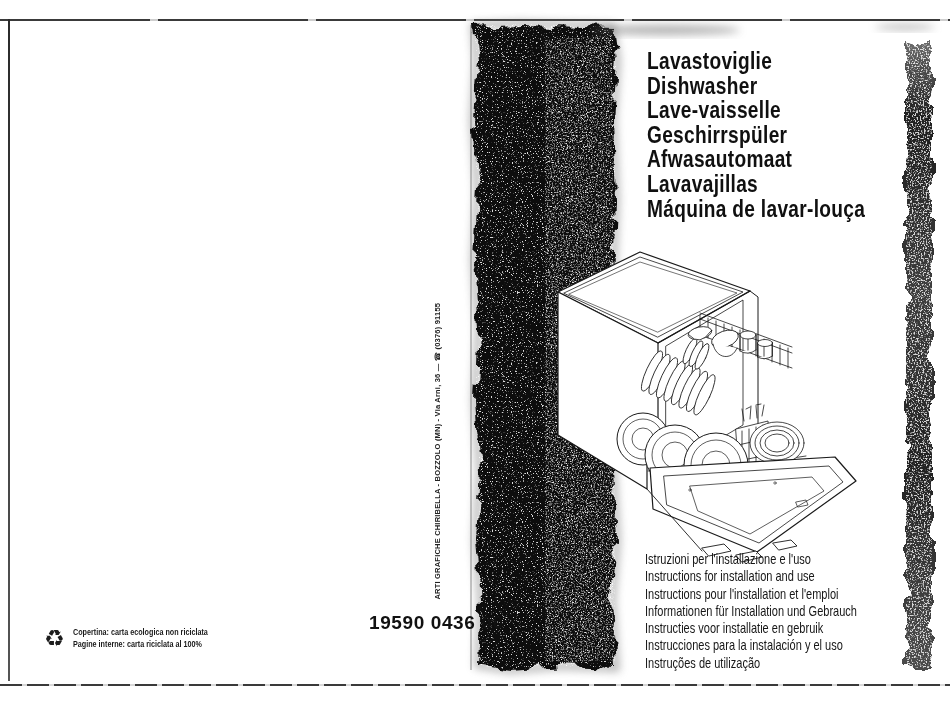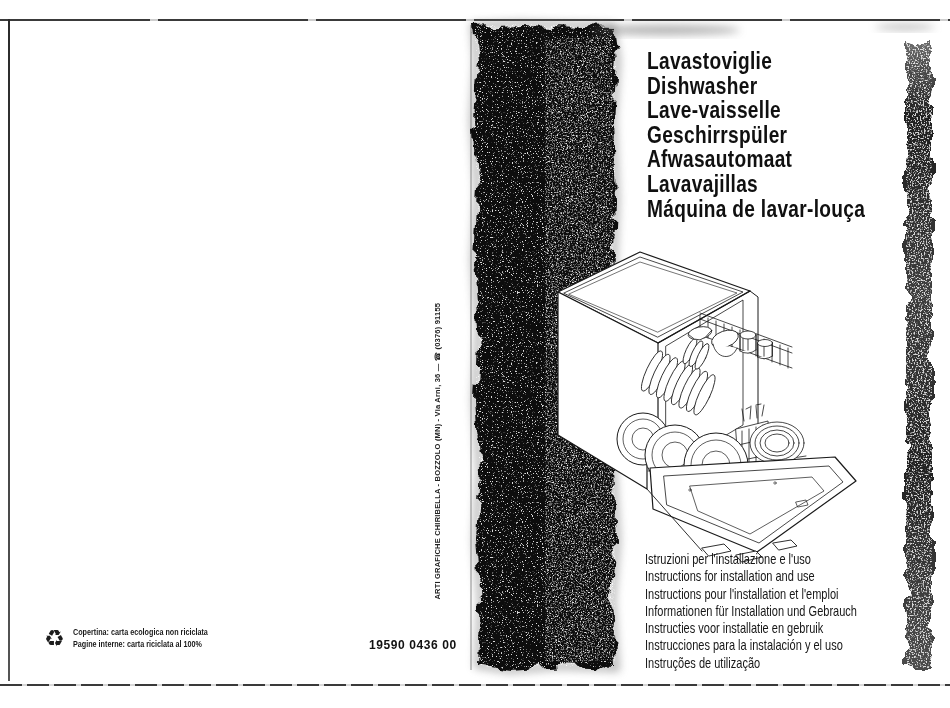--- a/index.html
+++ b/index.html
@@ -22,21 +22,21 @@
 
   
   .txt{position:absolute;z-index:3;}
   #titles{left:647px;top:49px;transform:scaleX(.78);transform-origin:left top;}
   #titles div{font-size:24.5px;line-height:24.6px;font-weight:bold;letter-spacing:.4px;white-space:nowrap;color:#101010;}
   #instructions{left:645px;top:551px;transform:scaleX(.76);transform-origin:left top;}
   #instructions div{font-size:14.5px;line-height:17.3px;font-weight:normal;white-space:nowrap;color:#161616;}
   #printer-credit{left:302px;top:460px;width:270px;text-align:center;
     transform:rotate(-90deg);transform-origin:center center;
     font-size:7.5px;font-weight:bold;white-space:nowrap;letter-spacing:.2px;color:#222;}
-  #print-code{left:369px;top:638px;font-size:12px;font-weight:bold;letter-spacing:.6px;color:#111;}
+  #print-code{left:369px;top:612px;font-size:19px;font-weight:bold;letter-spacing:.6px;color:#111;}
   #paper-note{left:44px;top:627px;display:flex;align-items:center;gap:8px;}
   #recycle-glyph{font-family:"DejaVu Sans",sans-serif;font-size:23px;line-height:23px;color:#1d1d1d;}
   #paper-note-lines{transform:scaleX(.8);transform-origin:left center;}
   #paper-note-lines div{font-size:9px;line-height:11.5px;font-weight:bold;white-space:nowrap;color:#1a1a1a;}
 </style>
 </head>
 <body>
 
 <div id="page">
 

